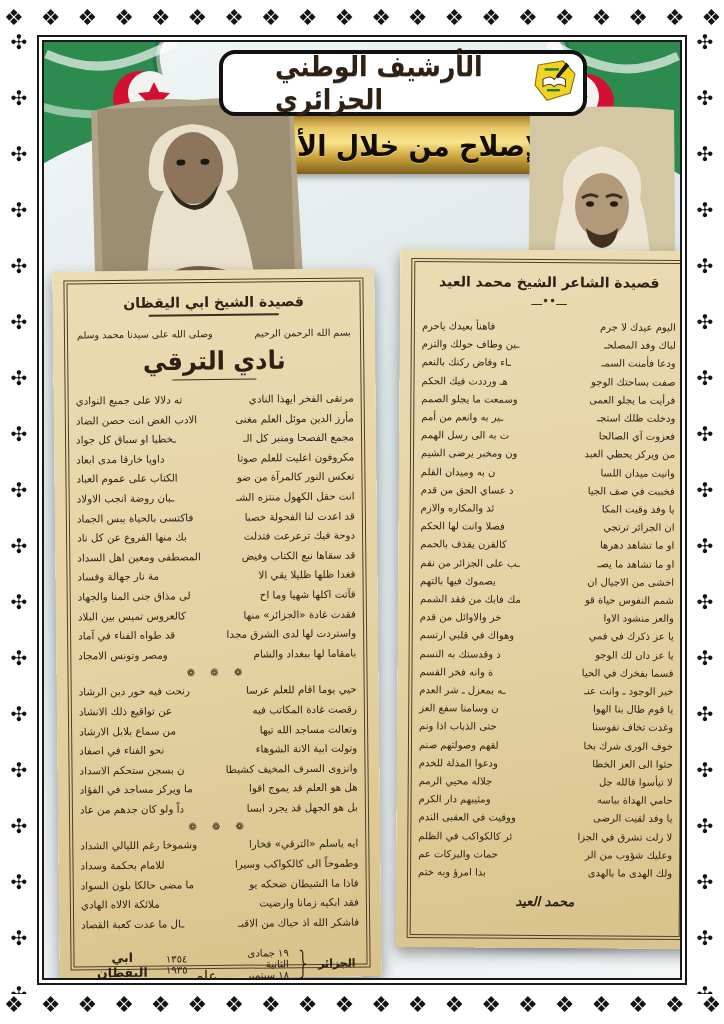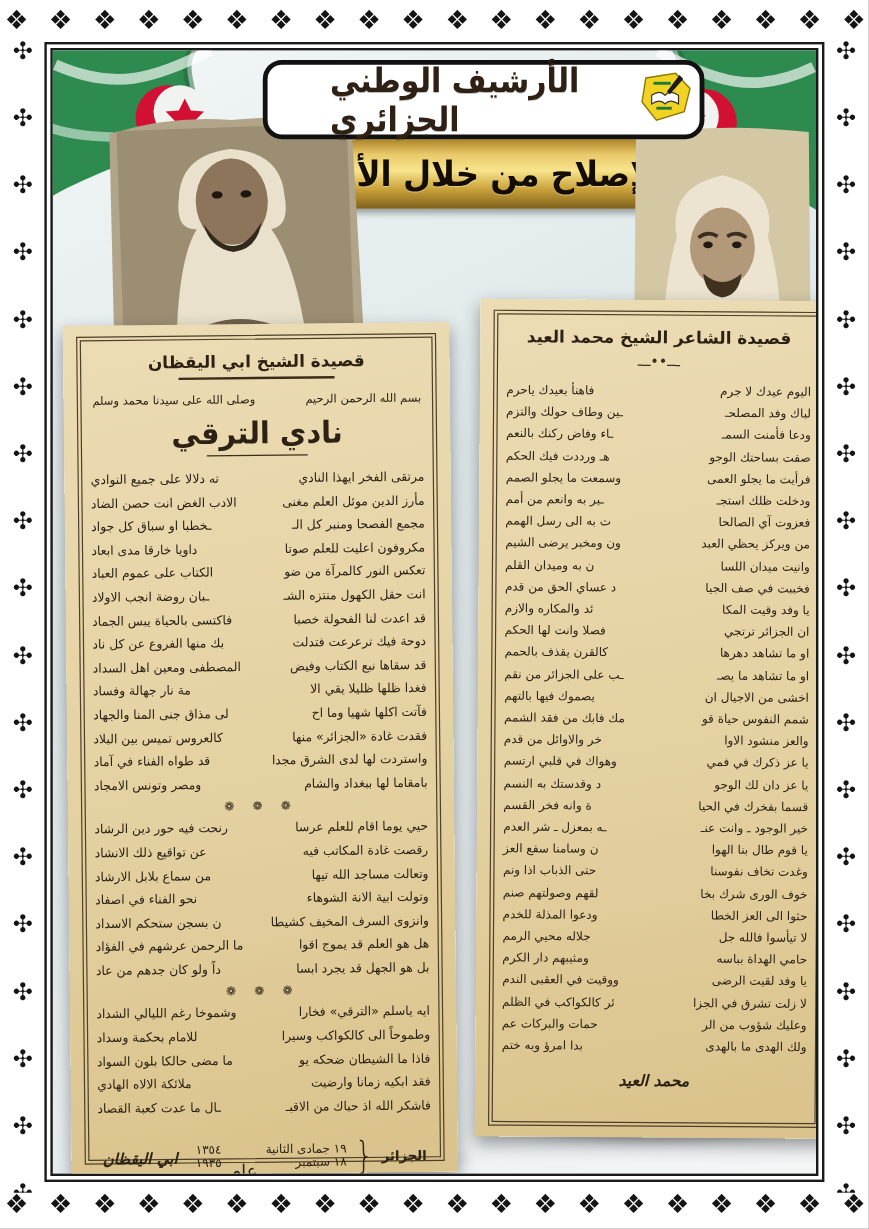--- a/index.html
+++ b/index.html
@@ -59,21 +59,21 @@
   .couplet{display:flex;justify-content:space-between;direction:rtl;}
   .doc-left .couplet{line-height:19.6px;font-size:10.3px;}
   .doc-right .couplet{line-height:18.2px;font-size:10px;}
   .hemi{white-space:nowrap;}
   .stanza-divider{font-size:10px;line-height:17px;letter-spacing:6px;color:#2d2114;text-align:center;}
   .doc-footer{display:flex;direction:rtl;align-items:center;gap:7px;margin-top:10px;padding:0 6px;font-size:10px;}
   .doc-footer .place{font-weight:bold;font-size:11px;}
   .doc-footer .brace{font-size:24px;font-weight:200;transform:scaleY(1.3);}
   .fdates{display:flex;flex-direction:column;font-size:10px;line-height:11px;text-align:right;}
   .yearword{font-size:15px;margin-top:24px;}
-  .sig{margin-right:auto;font-weight:bold;font-size:12.5px;font-style:italic;}
+  .sig{margin-right:auto;font-weight:bold;font-size:12.5px;}
   .sig-center{font-weight:bold;font-size:13px;font-style:italic;margin-top:12px;}
   
   .doc-shadow{position:absolute;z-index:2;height:26px;border-radius:50%;
        background:radial-gradient(ellipse at center,rgba(40,45,52,.55) 0%,rgba(40,45,52,0) 70%);filter:blur(3px);}
   .shadow-left{left:28px;top:910px;width:330px;}
   .shadow-right{left:356px;top:886px;width:300px;}
 </style>
 </head>
 <body>
 
@@ -226,21 +226,21 @@
             <div class="couplet">
               <span class="hemi">وتولت ابية الانة الشوهاء</span>
               <span class="hemi">نحو الفناء في اصفاد</span>
             </div>
             <div class="couplet">
               <span class="hemi">وانزوى السرف المخيف كشيطا</span>
               <span class="hemi">ن بسجن ستحكم الاسداد</span>
             </div>
             <div class="couplet">
               <span class="hemi">هل هو العلم قد يموج اقوا</span>
-              <span class="hemi">ما الرحمن عرشهم في الفؤاد</span>
+              <span class="hemi">ما ويركز مساجد في الفؤاد</span>
             </div>
             <div class="couplet">
               <span class="hemi">بل هو الجهل قد يجرد ابسا</span>
               <span class="hemi">داً ولو كان جدهم من عاد</span>
             </div>
             <div class="stanza-divider">❁ ❁ ❁</div>
             <div class="couplet">
               <span class="hemi">ايه ياسلم «الترقي» فخارا</span>
               <span class="hemi">وشموخا رغم الليالي الشداد</span>
             </div>

